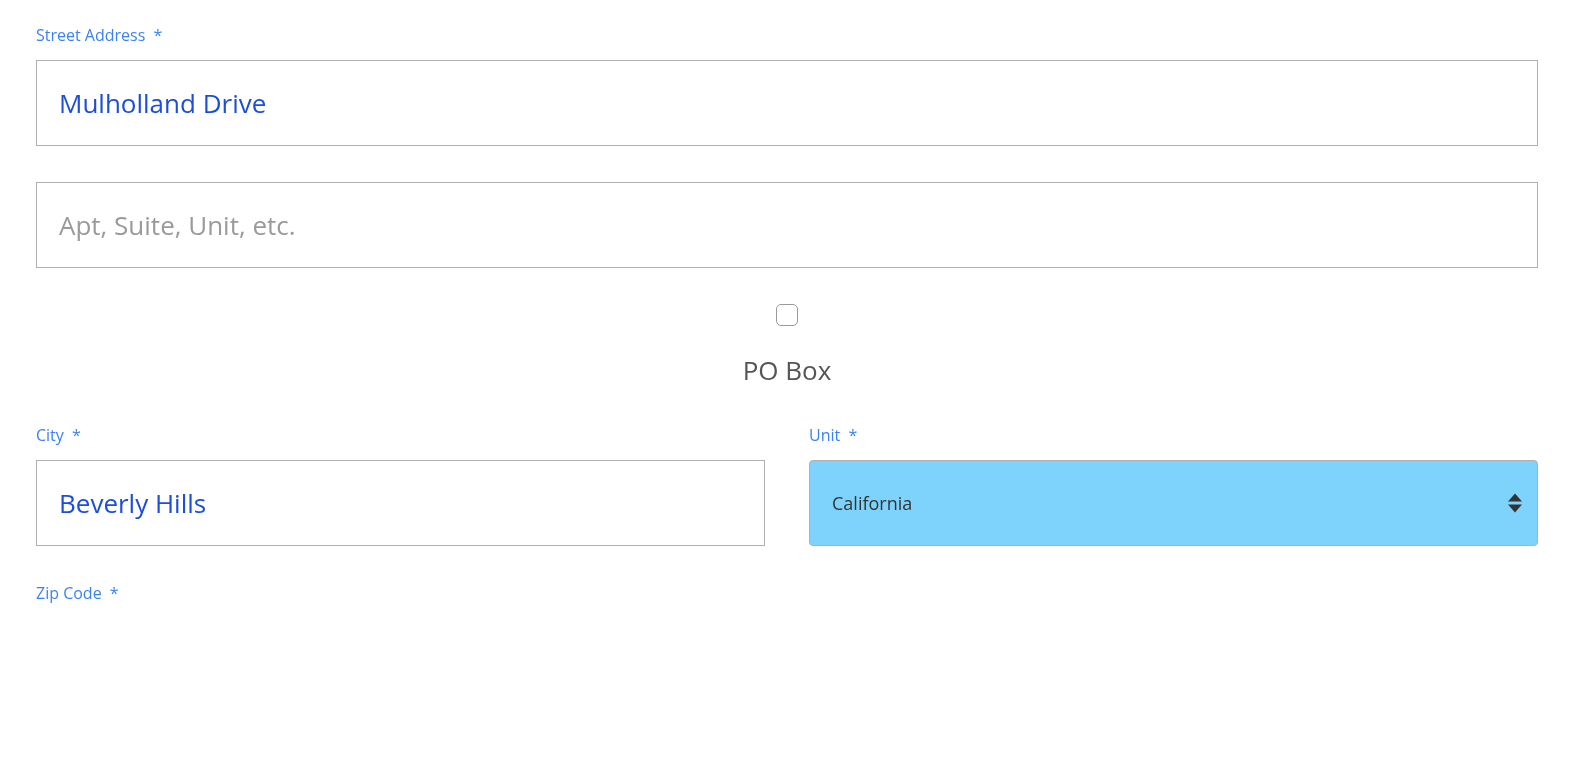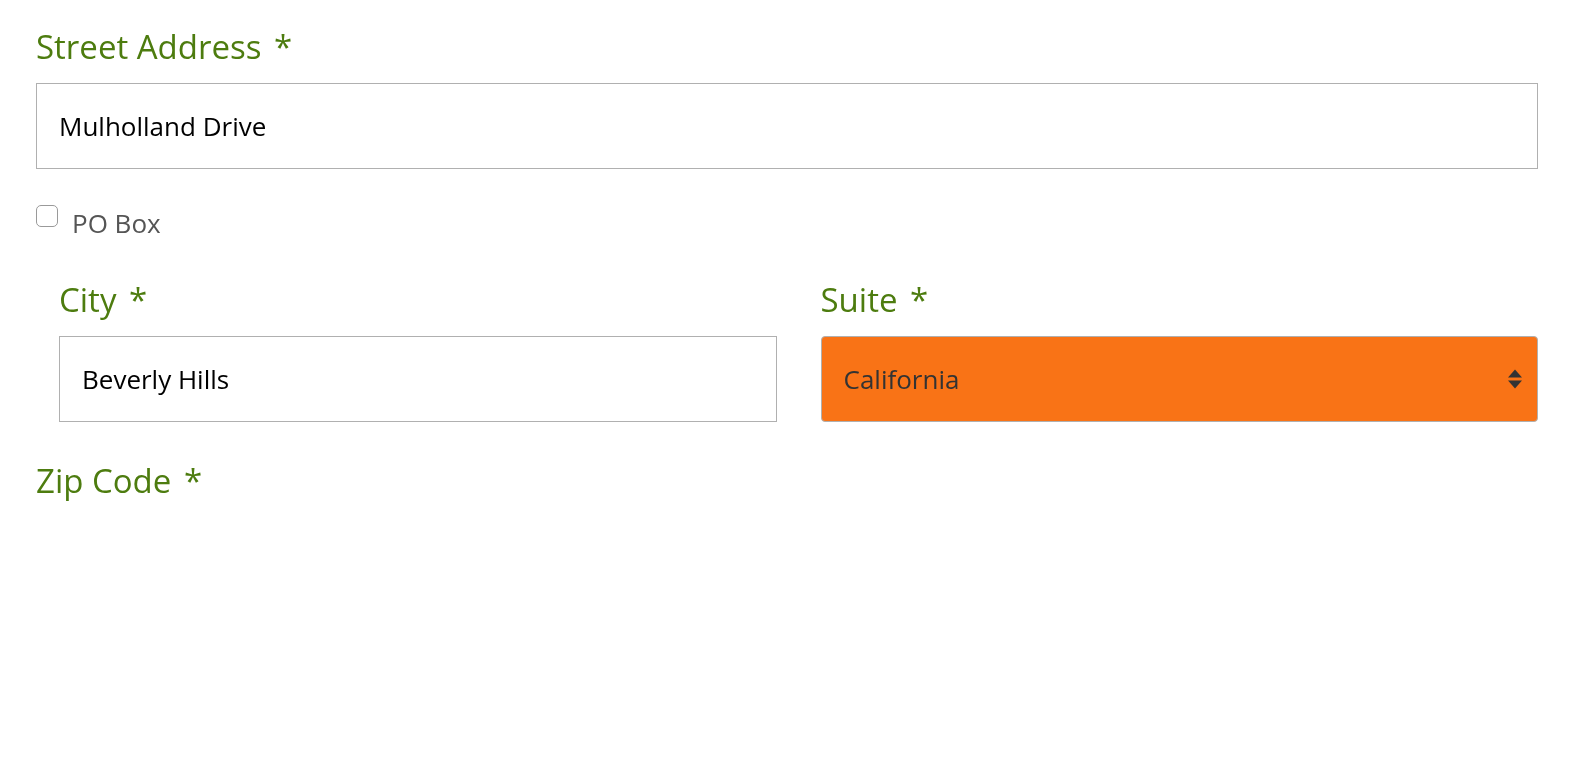--- a/index.html
+++ b/index.html
@@ -12,52 +12,52 @@
       background: #ffffff;
       padding: 24px 36px;
       color: #333333;
     }
     .form-group {
       margin-bottom: 36px;
     }
     .form-group.half-row {
       display: flex;
       gap: 44px;
-      margin-left: 23px;
     }
     .form-col {
       flex: 1;
     }
     label.field-label {
       display: block;
-      font-size: 33px;
-      color: #4d7c0f;
+      font-size: 16px;
+      color: #3b82f6;
       margin-bottom: 14px;
       font-weight: 400;
     }
     .required-star {
       margin-left: 4px;
     }
     input[type="text"] {
       width: 100%;
       height: 86px;
       padding: 0 22px;
       font-size: 26px;
       font-family: inherit;
-      color: #000000;
+      color: #1d4ed8;
       border: 1px solid #b0b0b0;
       background: #ffffff;
     }
     input[type="text"]::placeholder {
       color: #9a9a9a;
     }
     .checkbox-row {
       display: flex;
-      align-items: flex-start;
-      gap: 14px;
+      align-items: center;
+      gap: 26px;
+      flex-direction: column;
     }
     input[type="checkbox"] {
       width: 22px;
       height: 22px;
       border: 1.5px solid #9a9a9a;
       border-radius: 5px;
       appearance: none;
       -webkit-appearance: none;
       cursor: pointer;
       position: relative;
@@ -84,26 +84,26 @@
       font-weight: 400;
     }
     .select-wrap {
       position: relative;
       width: 100%;
     }
     select {
       width: 100%;
       height: 86px;
       padding: 0 50px 0 22px;
-      font-size: 26px;
+      font-size: 18px;
       font-family: inherit;
       color: #333333;
       border: 1px solid #b0b0b0;
       border-radius: 4px;
-      background: #f97316;
+      background: #7dd3fc;
       appearance: none;
       -webkit-appearance: none;
       cursor: pointer;
     }
     .select-caret {
       position: absolute;
       right: 16px;
       top: 50%;
       transform: translateY(-50%);
       pointer-events: none;
@@ -133,40 +133,41 @@
 
 <div class="form-group">
   <label class="field-label">
     <span>Street Address</span>
     <span class="required-star">*</span>
   </label>
   <input type="text" value="Mulholland Drive" style="">
 </div>
 
 <div class="form-group">
+  <input type="text" placeholder="Apt, Suite, Unit, etc." style="">
 </div>
 
 <div class="form-group">
   <div class="checkbox-row">
     <input type="checkbox" style="">
     <span class="checkbox-label">PO Box</span>
   </div>
 </div>
 
 <div class="form-group half-row">
   <div class="form-col">
     <label class="field-label">
       <span>City</span>
       <span class="required-star">*</span>
     </label>
     <input type="text" value="Beverly Hills" style="">
   </div>
   <div class="form-col">
     <label class="field-label">
-      <span>Suite</span>
+      <span>Unit</span>
       <span class="required-star">*</span>
     </label>
     <div class="select-wrap">
       <select>
         <option>California</option>
       </select>
       <span class="select-caret">
         <span class="caret-up"></span>
         <span class="caret-down"></span>
       </span>

